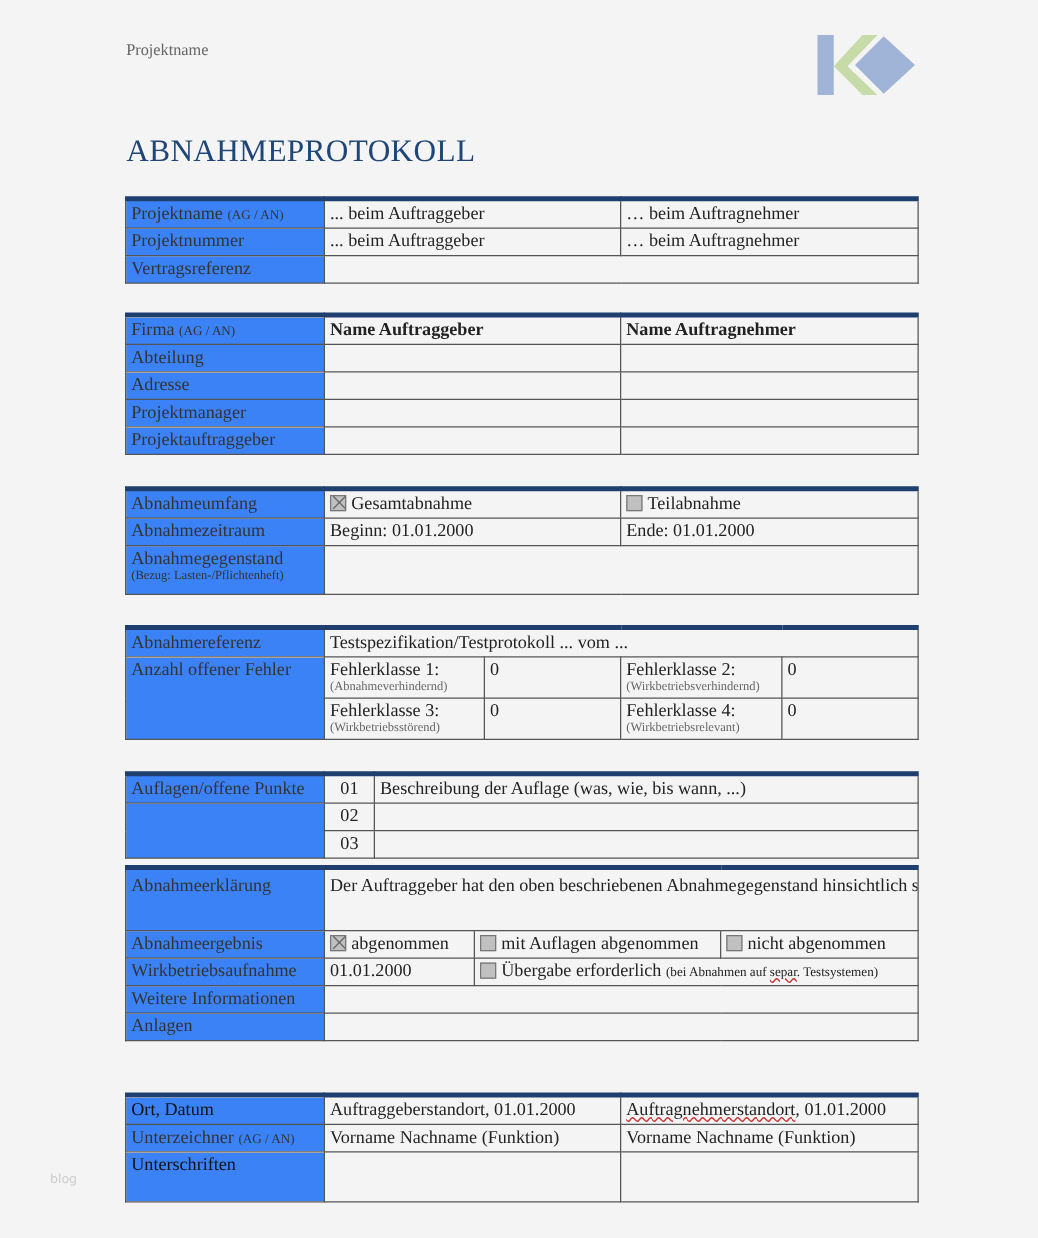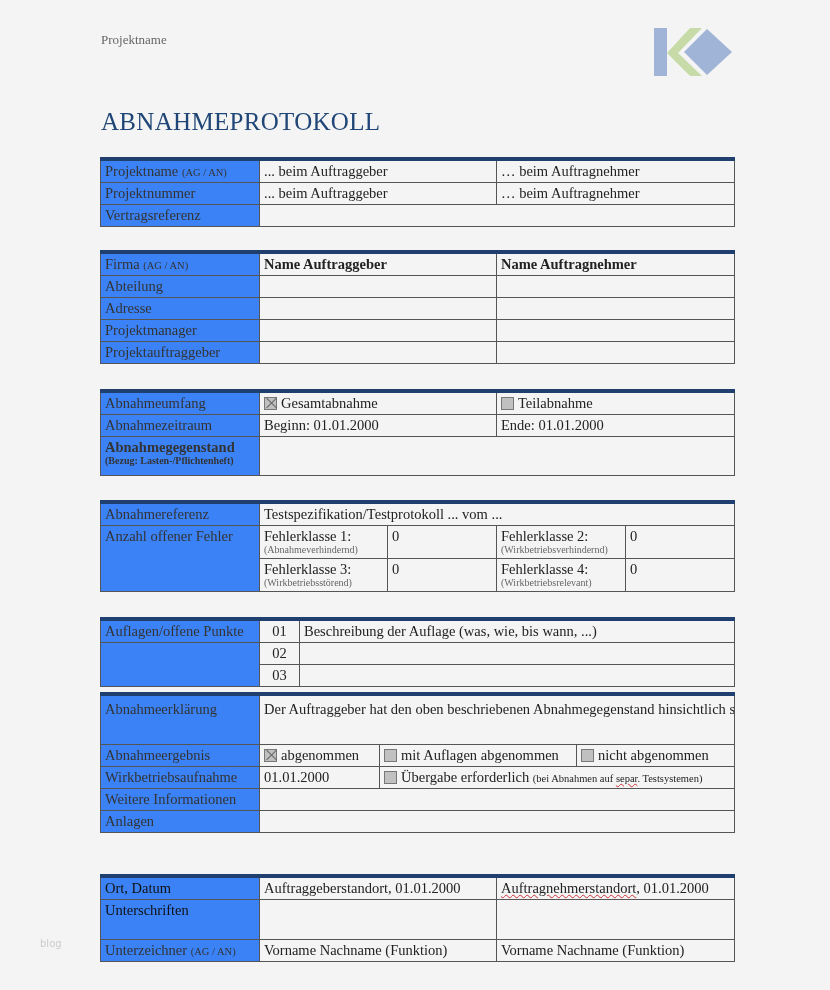--- a/index.html
+++ b/index.html
@@ -104,21 +104,21 @@
     <td class="lbl">Abnahmeumfang</td>
     <td><span class="cb x"></span><span>Gesamtabnahme</span></td>
     <td><span class="cb"></span><span>Teilabnahme</span></td>
   </tr>
   <tr>
     <td class="lbl">Abnahmezeitraum</td>
     <td>Beginn: 01.01.2000</td>
     <td>Ende: 01.01.2000</td>
   </tr>
   <tr>
-    <td class="lbl" style="height:36px;line-height:16px;padding-top:2px;font-weight:bold;"><span>Abnahmegegenstand</span><span class="note" style="color:#333;">(Bezug: Lasten-/Pflichtenheft)</span></td>
+    <td class="lbl" style="height:36px;line-height:16px;padding-top:2px;"><span>Abnahmegegenstand</span><span class="note" style="color:#333;">(Bezug: Lasten-/Pflichtenheft)</span></td>
     <td colspan="2"></td>
   </tr>
 </tbody>
   </table>
 
 <table class="sec" style="top:500px;">
   <colgroup>
       <col style="width:159px">
       <col style="width:128px">
       <col style="width:109px">
@@ -210,25 +210,25 @@
       <col style="width:237px">
       <col style="width:238px">
     </colgroup>
   <tbody>
       <tr>
     <td class="lbl" style="color:#111;">Ort, Datum</td>
     <td>Auftraggeberstandort, 01.01.2000</td>
     <td><span class="spell">Auftragnehmerstandort</span><span>, 01.01.2000</span></td>
   </tr>
   <tr>
-    <td class="lbl" style="height:38px;color:#111;">Unterschriften</td>
-    <td></td>
-    <td></td>
-  </tr>
-  <tr>
     <td class="lbl"><span>Unterzeichner</span> <span class="small">(AG / AN)</span></td>
     <td>Vorname Nachname (Funktion)</td>
     <td>Vorname Nachname (Funktion)</td>
   </tr>
+  <tr>
+    <td class="lbl" style="height:38px;color:#111;">Unterschriften</td>
+    <td></td>
+    <td></td>
+  </tr>
 </tbody>
   </table>
 
 <div class="blog">blog</div>
 
 </body></html>

